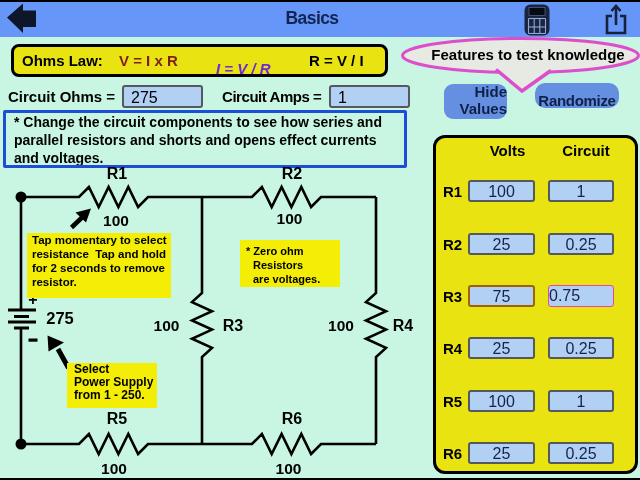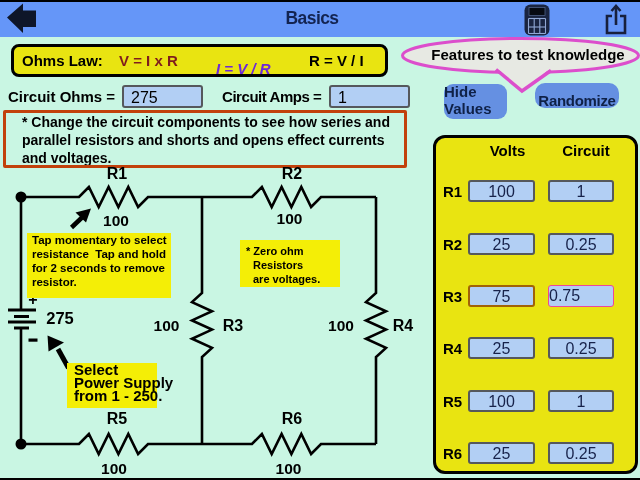--- a/index.html
+++ b/index.html
@@ -52,24 +52,24 @@
 <div class="abs" style="left:222px;top:88px;font-size:15px;font-weight:bold;color:#000;letter-spacing:-0.45px;">Circuit Amps =</div>
 <div class="abs" style="left:329px;top:85px;width:81px;height:23px;background:#b2cff4;border:2px solid #55585c;border-radius:3px;font-size:16px;color:#000;padding:2px 0 0 7px;">1</div>
 
 <svg class="abs" style="left:395px;top:36px;" width="245" height="64" viewBox="0 0 245 64">
   <ellipse cx="125.5" cy="19.5" rx="118" ry="17" fill="#e7e9e3" stroke="#dc4ecc" stroke-width="3"></ellipse>
   <path d="M101 31 L156 32 L127 55 Z" fill="#e7e9e3"></path>
   <path d="M101 33.5 L127 55 L156 34.5" fill="none" stroke="#dc4ecc" stroke-width="3.5"></path>
 </svg>
 <div class="abs" style="left:413px;top:46px;width:230px;text-align:center;font-size:15px;font-weight:bold;color:#000;">Features to test knowledge</div>
 
-<div class="abs" style="left:444px;top:83.5px;width:63px;height:35px;background:#6590e2;border-radius:9px;text-align:left;font-size:15px;font-weight:bold;color:#0f2147;line-height:16.7px;padding-top:0.6px;">Hide<br>Values</div>
+<div class="abs" style="left:444px;top:83.5px;width:63px;height:35px;background:#6590e2;border-radius:9px;text-align:right;font-size:15px;font-weight:bold;color:#0f2147;line-height:16.7px;padding-top:0.6px;">Hide<br>Values</div>
 <div class="abs" style="left:535px;top:83px;width:84px;height:25px;background:#6590e2;border-radius:10px;text-align:center;font-size:15px;font-weight:bold;color:#0f2147;line-height:35px;letter-spacing:-0.3px;">Randomize</div>
 
-<div class="abs" style="left:3px;top:110px;width:404px;height:58px;border:3px solid #c2410c;border-radius:2px;padding:0 0 0 16px;font-size:14px;font-weight:bold;color:#000;line-height:18px;overflow:hidden;">* Change the circuit components to see how series and parallel resistors and shorts and opens effect currents and voltages.</div>
+<div class="abs" style="left:3px;top:110px;width:404px;height:58px;border:3px solid #1d4ed8;border-radius:2px;padding:0 0 0 8px;font-size:14px;font-weight:bold;color:#000;line-height:18px;overflow:hidden;">* Change the circuit components to see how series and parallel resistors and shorts and opens effect currents and voltages.</div>
 
 <svg class="abs" style="left:0;top:0;" width="430" height="480" viewBox="0 0 430 480">
   <g stroke="#000" stroke-width="2.6" fill="none" stroke-linejoin="miter">
 
     <polyline points="21,197 79,197 88.9,187 98.7,207 108.6,187 118.4,207 128.3,187 138.1,207 148,197 252,197 261.9,187 271.7,207 281.6,187 291.4,207 301.3,187 311.1,207 321,197 376,197"></polyline>
 
     <polyline points="21,444 79,444 88.9,434 98.7,454 108.6,434 118.4,454 128.3,434 138.1,454 148,444 252,444 261.9,434 271.7,454 281.6,434 291.4,454 301.3,434 311.1,454 321,444 376,444"></polyline>
 
     <line x1="21" y1="197" x2="21" y2="310"></line>
     <line x1="21" y1="328" x2="21" y2="444"></line>
@@ -113,21 +113,21 @@
     <text x="114" y="473.5" font-size="15.5">100</text>
     <text x="292" y="423.5">R6</text>
     <text x="288.5" y="473.5" font-size="15.5">100</text>
     <text x="33" y="304.5">+</text>
     <text x="60" y="324" font-size="16.5">275</text>
   </g>
 </svg>
 
 <div class="abs" style="left:27px;top:233px;width:144px;height:65px;background:#f4ee06;padding:0 0 0 5px;font-size:11.5px;font-weight:bold;color:#000;line-height:14px;white-space:nowrap;">Tap momentary to select<br>resistance&nbsp; Tap and hold<br>for 2 seconds to remove<br>resistor.</div>
 <div class="abs" style="left:240px;top:240px;width:100px;height:47px;background:#f4ee06;padding:3.5px 0 0 6px;font-size:11px;font-weight:bold;color:#000;line-height:14px;white-space:nowrap;">* Zero ohm<br><span style="margin-left:7px;">Resistors</span><br><span style="margin-left:7px;">are voltages.</span></div>
-<div class="abs" style="left:67px;top:363px;width:90px;height:45px;background:#f4ee06;padding:0 0 0 7px;font-size:15px;font-weight:bold;color:#000;line-height:13px;white-space:nowrap;">Select<br>Power Supply<br>from 1 - 250.</div>
+<div class="abs" style="left:67px;top:363px;width:90px;height:45px;background:#f4ee06;padding:0 0 0 7px;font-size:12px;font-weight:bold;color:#000;line-height:13px;white-space:nowrap;">Select<br>Power Supply<br>from 1 - 250.</div>
 
 <div class="abs" style="left:433px;top:135px;width:205px;height:339px;background:#e9e411;border:3px solid #000;border-radius:12px;"></div>
 <div class="abs" style="left:480px;top:142px;width:55px;text-align:center;font-size:15px;font-weight:bold;color:#000;">Volts</div>
 <div class="abs" style="left:553px;top:142px;width:66px;text-align:center;font-size:15px;font-weight:bold;color:#000;">Circuit</div>
 
 <div class="abs" style="left:443px;top:183px;width:26px;font-size:15px;font-weight:bold;color:#000;">R1</div>
 <div class="abs" style="left:468px;top:180px;width:67px;height:22px;background:#b2cff4;border:2px solid #55585c;border-radius:3px;text-align:center;font-size:16px;color:#17224a;line-height:19px;">100</div>
 <div class="abs" style="left:548px;top:180px;width:66px;height:22px;background:#b2cff4;border:2px solid #55585c;border-radius:3px;text-align:center;font-size:16px;color:#17224a;line-height:19px;">1</div>
 <div class="abs" style="left:443px;top:235.5px;width:26px;font-size:15px;font-weight:bold;color:#000;">R2</div>
 <div class="abs" style="left:468px;top:232.5px;width:67px;height:22px;background:#b2cff4;border:2px solid #55585c;border-radius:3px;text-align:center;font-size:16px;color:#17224a;line-height:19px;">25</div>

